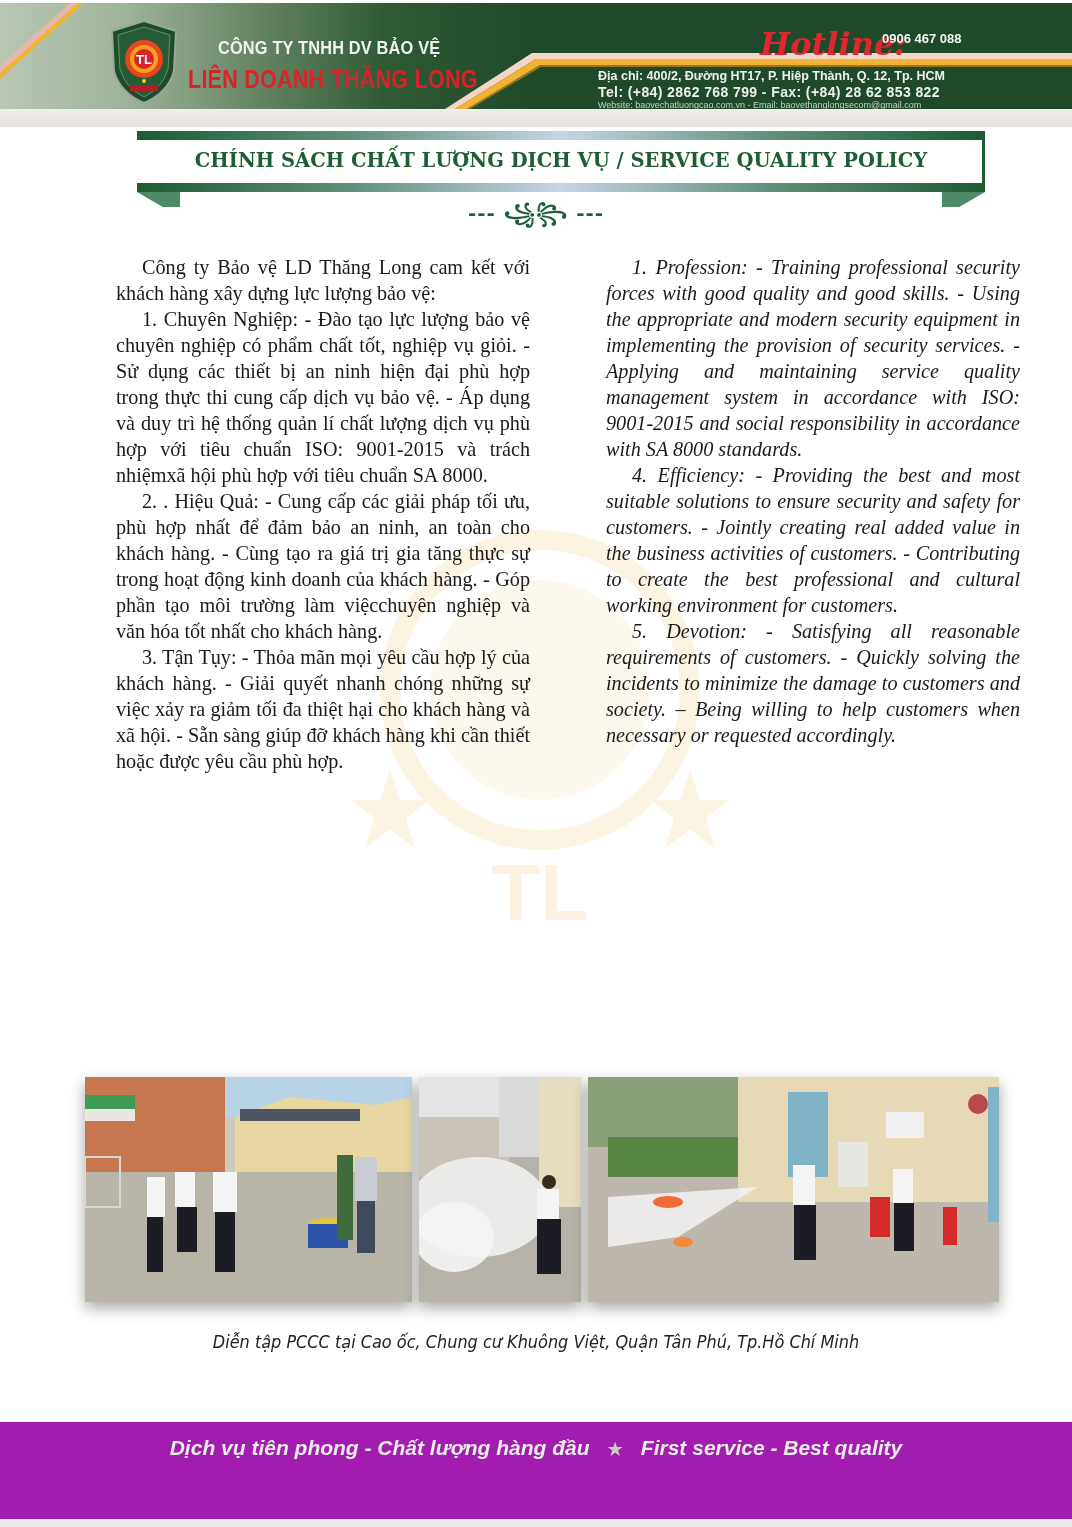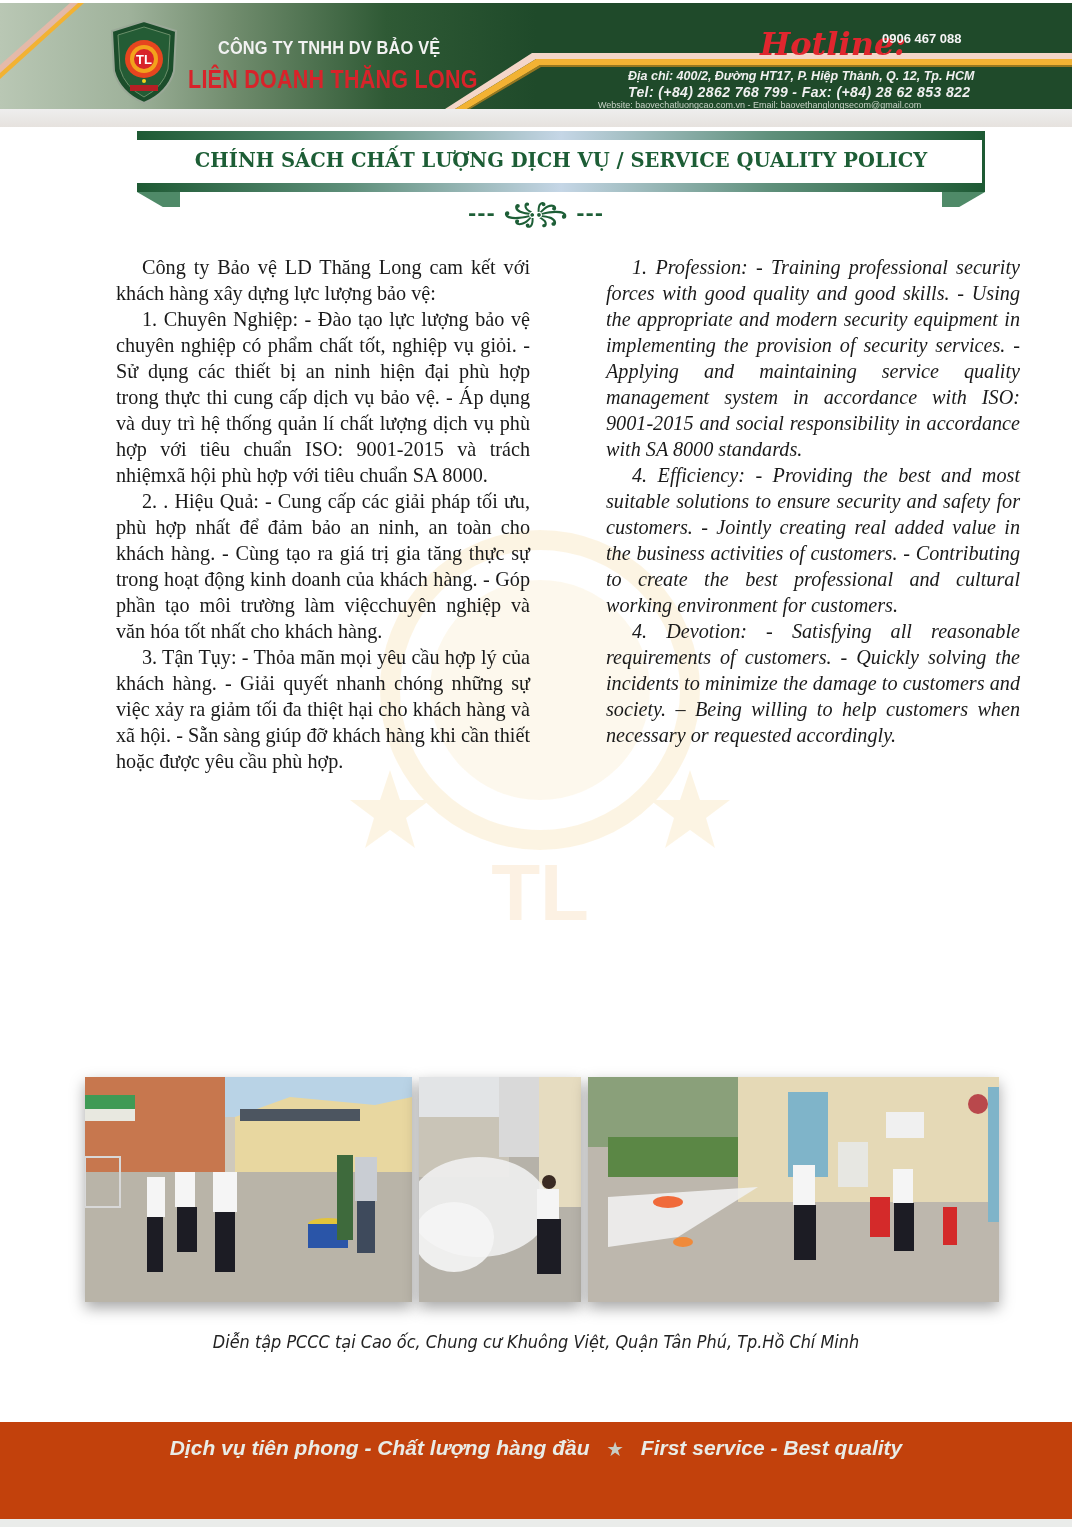--- a/index.html
+++ b/index.html
@@ -32,22 +32,22 @@
   .hotline-label {
     position: absolute; left: 760px; top: 22px;
     font-family: "DejaVu Serif", serif; font-style: italic; font-weight: bold; font-size: 32px;
     color: #e0262e;
   }
   .hotline-number {
     position: absolute; left: 882px; top: 28px;
     font-family: "Liberation Sans", sans-serif; font-weight: bold; font-size: 13px; color: #f4f4f4;
   }
   .contact-address, .contact-tel {
-    position: absolute; left: 628px;
-    font-family: "Liberation Sans", sans-serif; font-weight: bold; color: #f0f0f0; font-style: italic;
+    position: absolute; left: 598px;
+    font-family: "Liberation Sans", sans-serif; font-weight: bold; color: #f0f0f0;
   }
   .contact-address { top: 66px; font-size: 12.5px; }
   .contact-tel { top: 81px; font-size: 14px; letter-spacing: 0.4px; }
   .contact-web {
     position: absolute; left: 598px; top: 97px;
     font-family: "Liberation Sans", sans-serif; font-size: 9px; color: #c9d3c8;
   }
   .gold-swoosh { position: absolute; left: 0; top: 0; width: 1072px; height: 106px; }
 
   
@@ -107,21 +107,21 @@
 
   .caption {
     position: absolute; left: 0; top: 1332px; width: 1072px; text-align: center;
     font-family: "DejaVu Sans", sans-serif; font-style: italic; font-size: 17.5px; color: #222;
     transform: scaleX(0.92); transform-origin: center;
   }
 
   
   .footer {
     position: absolute; left: 0; top: 1422px; width: 1072px; height: 97px;
-    background: #c2410c;
+    background: #a21caf;
   }
   .footer-under { position: absolute; left: 0; top: 1519px; width: 1072px; height: 8px; background: #eaecea; }
   .footer-text {
     position: absolute; top: 14px; left: 0; width: 1072px; text-align: center;
     font-family: "Liberation Sans", sans-serif; font-style: italic; font-weight: bold; font-size: 21px;
     color: #e9ece7; white-space: pre;
   }
   .footer-star { color: #c8ccc4; font-size: 17px; font-style: normal; margin: 0 18px; }
 </style>
 </head>
@@ -183,21 +183,21 @@
 <div class="col col-vi">
   <p>Công ty Bảo vệ LD Thăng Long cam kết với khách hàng xây dựng lực lượng bảo vệ:</p>
   <p>1. Chuyên Nghiệp: - Đào tạo lực lượng bảo vệ chuyên nghiệp có phẩm chất tốt, nghiệp vụ giỏi. - Sử dụng các thiết bị an ninh hiện đại phù hợp trong thực thi cung cấp dịch vụ bảo vệ. - Áp dụng và duy trì hệ thống quản lí chất lượng dịch vụ phù hợp với tiêu chuẩn ISO: 9001-2015 và trách nhiệmxã hội phù hợp với tiêu chuẩn SA 8000.</p>
   <p>2. . Hiệu Quả: - Cung cấp các giải pháp tối ưu, phù hợp nhất để đảm bảo an ninh, an toàn cho khách hàng. - Cùng tạo ra giá trị gia tăng thực sự trong hoạt động kinh doanh của khách hàng. - Góp phần tạo môi trường làm việcchuyên nghiệp và văn hóa tốt nhất cho khách hàng.</p>
   <p>3. Tận Tụy: - Thỏa mãn mọi yêu cầu hợp lý của khách hàng. - Giải quyết nhanh chóng những sự việc xảy ra giảm tối đa thiệt hại cho khách hàng và xã hội. - Sẵn sàng giúp đỡ khách hàng khi cần thiết hoặc được yêu cầu phù hợp.</p>
 </div>
 
 <div class="col col-en">
   <p>1. Profession: - Training professional security forces with good quality and good skills. - Using the appropriate and modern security equipment in implementing the provision of security services. - Applying and maintaining service quality management system in accordance with ISO: 9001-2015 and social responsibility in accordance with SA 8000 standards.</p>
   <p>4. Efficiency: - Providing the best and most suitable solutions to ensure security and safety for customers. - Jointly creating real added value in the business activities of customers. - Contributing to create the best professional and cultural working environment for customers.</p>
-  <p>4. Devotion: - Satisfying all reasonable requirements of customers. - Quickly solving the incidents to minimize the damage to customers and society. – Being willing to help customers when necessary or requested accordingly.</p>
+  <p>5. Devotion: - Satisfying all reasonable requirements of customers. - Quickly solving the incidents to minimize the damage to customers and society. – Being willing to help customers when necessary or requested accordingly.</p>
 </div>
 
 <div class="photo photo-1">
   <svg viewBox="0 0 327 225" preserveAspectRatio="none">
     <rect x="0" y="0" width="327" height="225" fill="#cfc9bc"></rect>
     <rect x="0" y="0" width="140" height="100" fill="#c7774e"></rect>
     <rect x="0" y="18" width="50" height="14" fill="#3f9a55"></rect>
     <rect x="0" y="32" width="50" height="12" fill="#e8e8e0"></rect>
     <rect x="140" y="0" width="187" height="40" fill="#b9d3e6"></rect>
     <polygon points="150,40 205,20 290,28 327,20 327,95 150,95" fill="#e8d7a0"></polygon>

